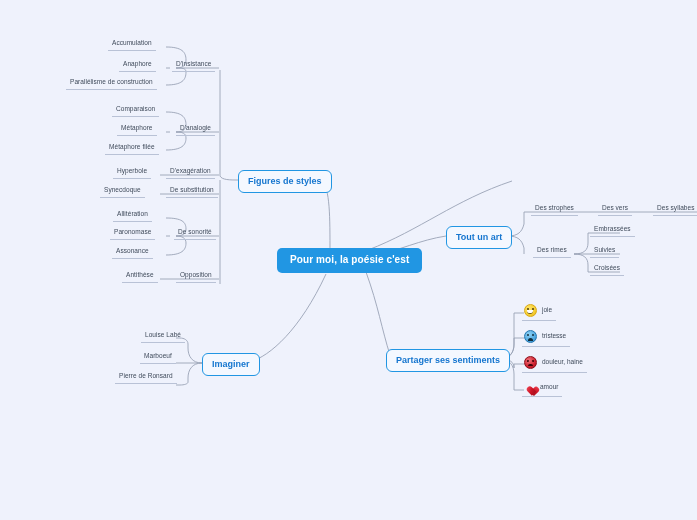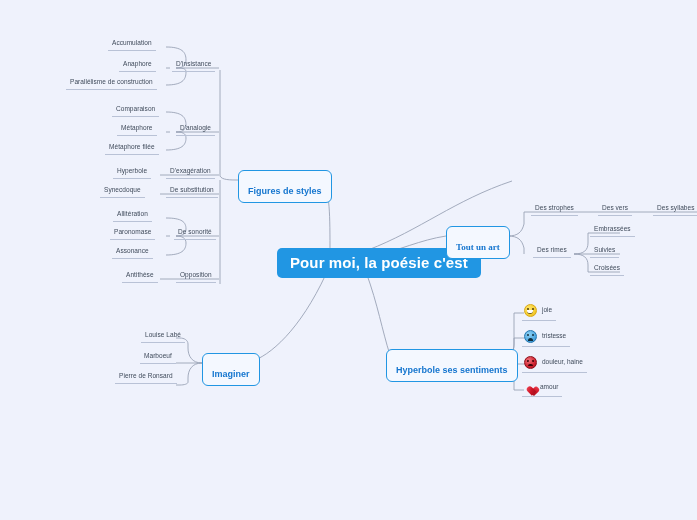--- a/index.html
+++ b/index.html
@@ -30,35 +30,35 @@
   .node {
     position: absolute;
     box-sizing: border-box;
     white-space: nowrap;
   }
   
   .root {
     background: #2196e3;
     color: #ffffff;
     font-weight: bold;
-    font-size: 15px;
+    font-size: 10px;
     border-radius: 5px;
     padding: 7px 13px 8px 13px;
     letter-spacing: .1px;
     line-height: 1;
   }
   
   .branch {
     background: #f4f8ff;
     color: #1676cf;
     font-weight: bold;
     font-size: 9px;
     border: 1.4px solid #2196e3;
     border-radius: 6px;
-    padding: 16px 9px 6px 9px;
+    padding: 6px 9px 6px 9px;
     line-height: 1;
   }
   
   .leaf {
     color: #3f4a5a;
     font-size: 6.5px;
     line-height: 1;
     padding: 0 4px 3px 4px;
     border-bottom: 0.9px solid #b9c2d6;
     letter-spacing: .05px;
@@ -264,32 +264,32 @@
 
   <div class="node leaf center-al" style="left:113px; top:211px;">Allitération</div>
   <div class="node leaf center-al" style="left:110px; top:229px;">Paronomase</div>
   <div class="node leaf center-al" style="left:112px; top:248px;">Assonance</div>
   <div class="node leaf center-al" style="left:174px; top:229px;">De sonorité</div>
 
   <div class="node leaf center-al" style="left:122px; top:272px;">Antithèse</div>
   <div class="node leaf center-al" style="left:176px; top:272px;">Opposition</div>
 
 
-  <div class="node branch" style="left:446px; top:226px;font-family:Liberation Serif, serif;">Tout un art</div>
+  <div class="node branch" style="left:446px; top:226px;">Tout un art</div>
 
   <div class="node leaf center-al" style="left:531px; top:205px;">Des strophes</div>
   <div class="node leaf center-al" style="left:598px; top:205px;">Des vers</div>
   <div class="node leaf center-al" style="left:653px; top:205px;">Des syllabes</div>
 
   <div class="node leaf center-al" style="left:533px; top:247px;">Des rimes</div>
   <div class="node leaf center-al" style="left:590px; top:226px;">Embrassées</div>
   <div class="node leaf center-al" style="left:590px; top:247px;">Suivies</div>
   <div class="node leaf center-al" style="left:590px; top:265px;">Croisées</div>
 
-  <div class="node branch" style="left:386px; top:349px;">Hyperbole ses sentiments</div>
+  <div class="node branch" style="left:386px; top:349px;">Partager ses sentiments</div>
 
   <div class="node emoji-leaf" style="left:522px; top:304px;">
     <span class="emo emo-joie">
         <i></i>
       </span>
     <span>joie</span>
   </div>
 
   <div class="node emoji-leaf" style="left:522px; top:330px;">
     <span class="emo emo-triste">

